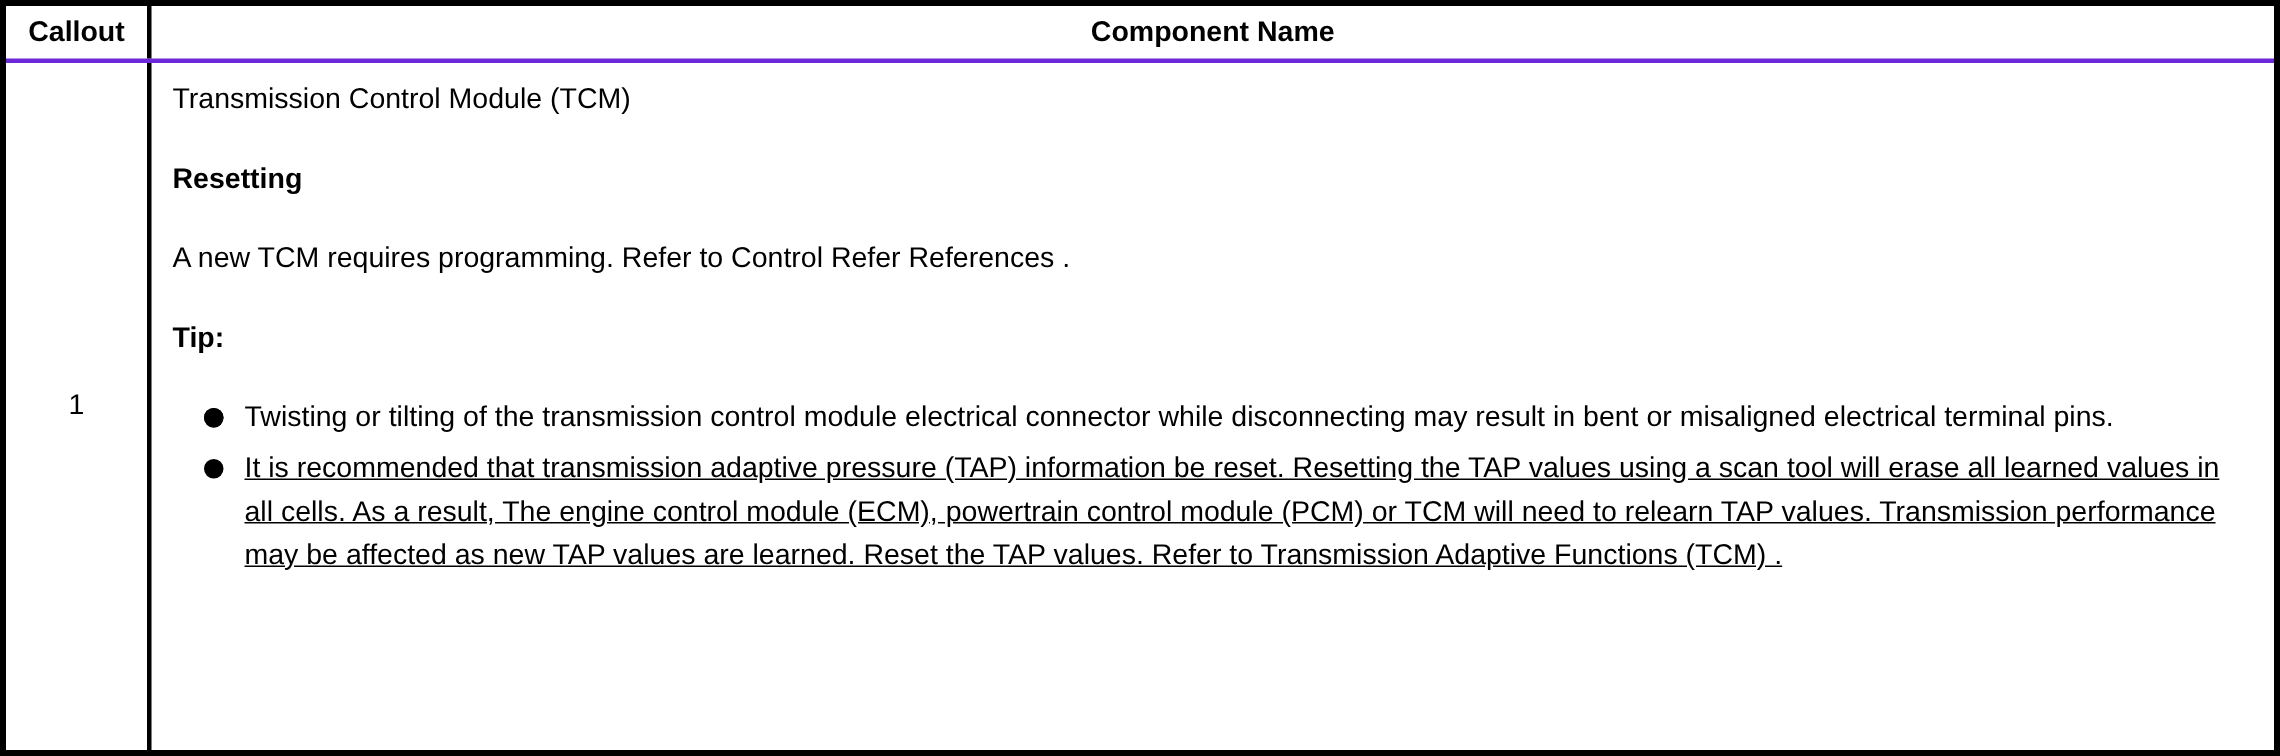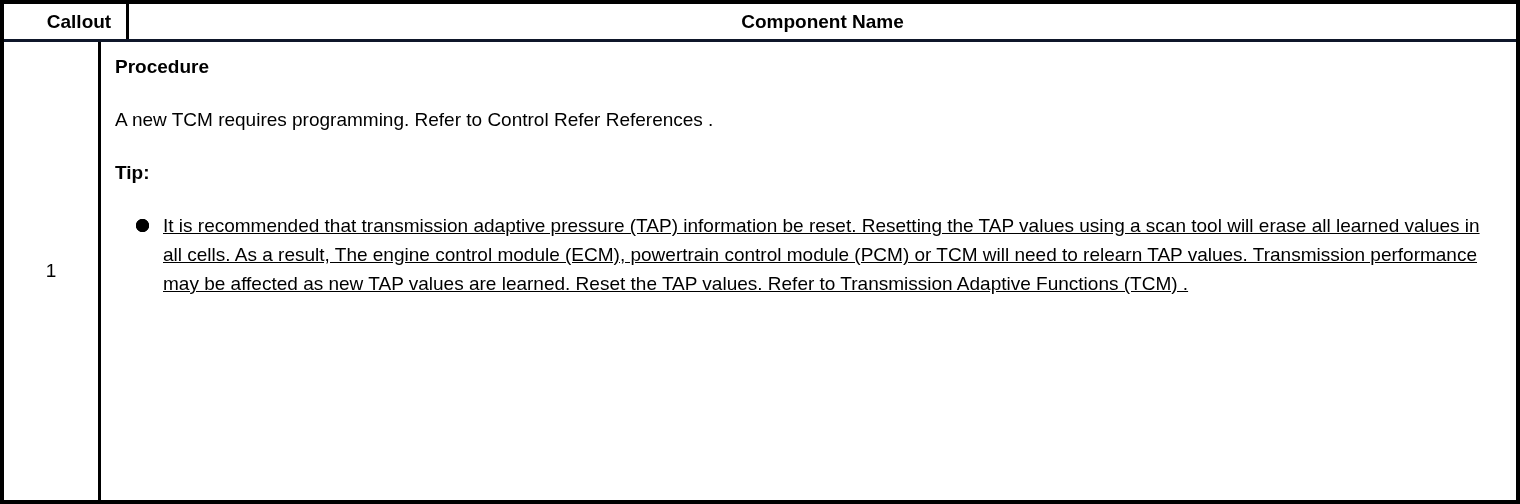--- a/index.html
+++ b/index.html
@@ -14,22 +14,21 @@
     height: 504px;
     border: 4px solid #000000;
     background: #ffffff;
     color: #000000;
     display: flex;
     flex-direction: column;
   }
   .header-row {
     display: flex;
     flex: 0 0 38px;
-    border-bottom: 3px solid #0f172a;
-    padding-left: 28px;
+    border-bottom: 3px solid #6d28d9;
   }
   .body-row {
     display: flex;
     flex: 1 1 auto;
     min-height: 0;
   }
   .callout-col {
     flex: 0 0 97px;
     border-right: 3px solid #000000;
     display: flex;
@@ -101,33 +100,35 @@
   </div>
 
   <div class="body-row">
 
     <div class="callout-col">
       <span class="callout-value">1</span>
     </div>
 
     <div class="content-cell">
 
+      <p class="para">Transmission Control Module (TCM)</p>
 
-      <p class="para bold-label">Procedure</p>
+      <p class="para bold-label">Resetting</p>
 
       <p class="para">A new TCM requires programming. Refer to Control Refer References .</p>
 
       <p class="para bold-label" style="">Tip:</p>
 
       <ul class="tip-list">
         <li>
           <span class="bullet-dot"></span>
         </li>
         <li>
           <span class="bullet-dot"></span>
+          <span>Twisting or tilting of the transmission control module electrical connector while disconnecting may result in bent or misaligned electrical terminal pins.</span>
         </li>
         <li>
           <span class="bullet-dot"></span>
           <span>It is recommended that transmission adaptive pressure (TAP) information be reset. Resetting the TAP values using a scan tool will erase all learned values in all cells. As a result, The engine control module (ECM), powertrain control module (PCM) or TCM will need to relearn TAP values. Transmission performance may be affected as new TAP values are learned. Reset the TAP values. Refer to Transmission Adaptive Functions (TCM) .</span>
         </li>
       </ul>
 
     </div>
   </div>
 </div>

